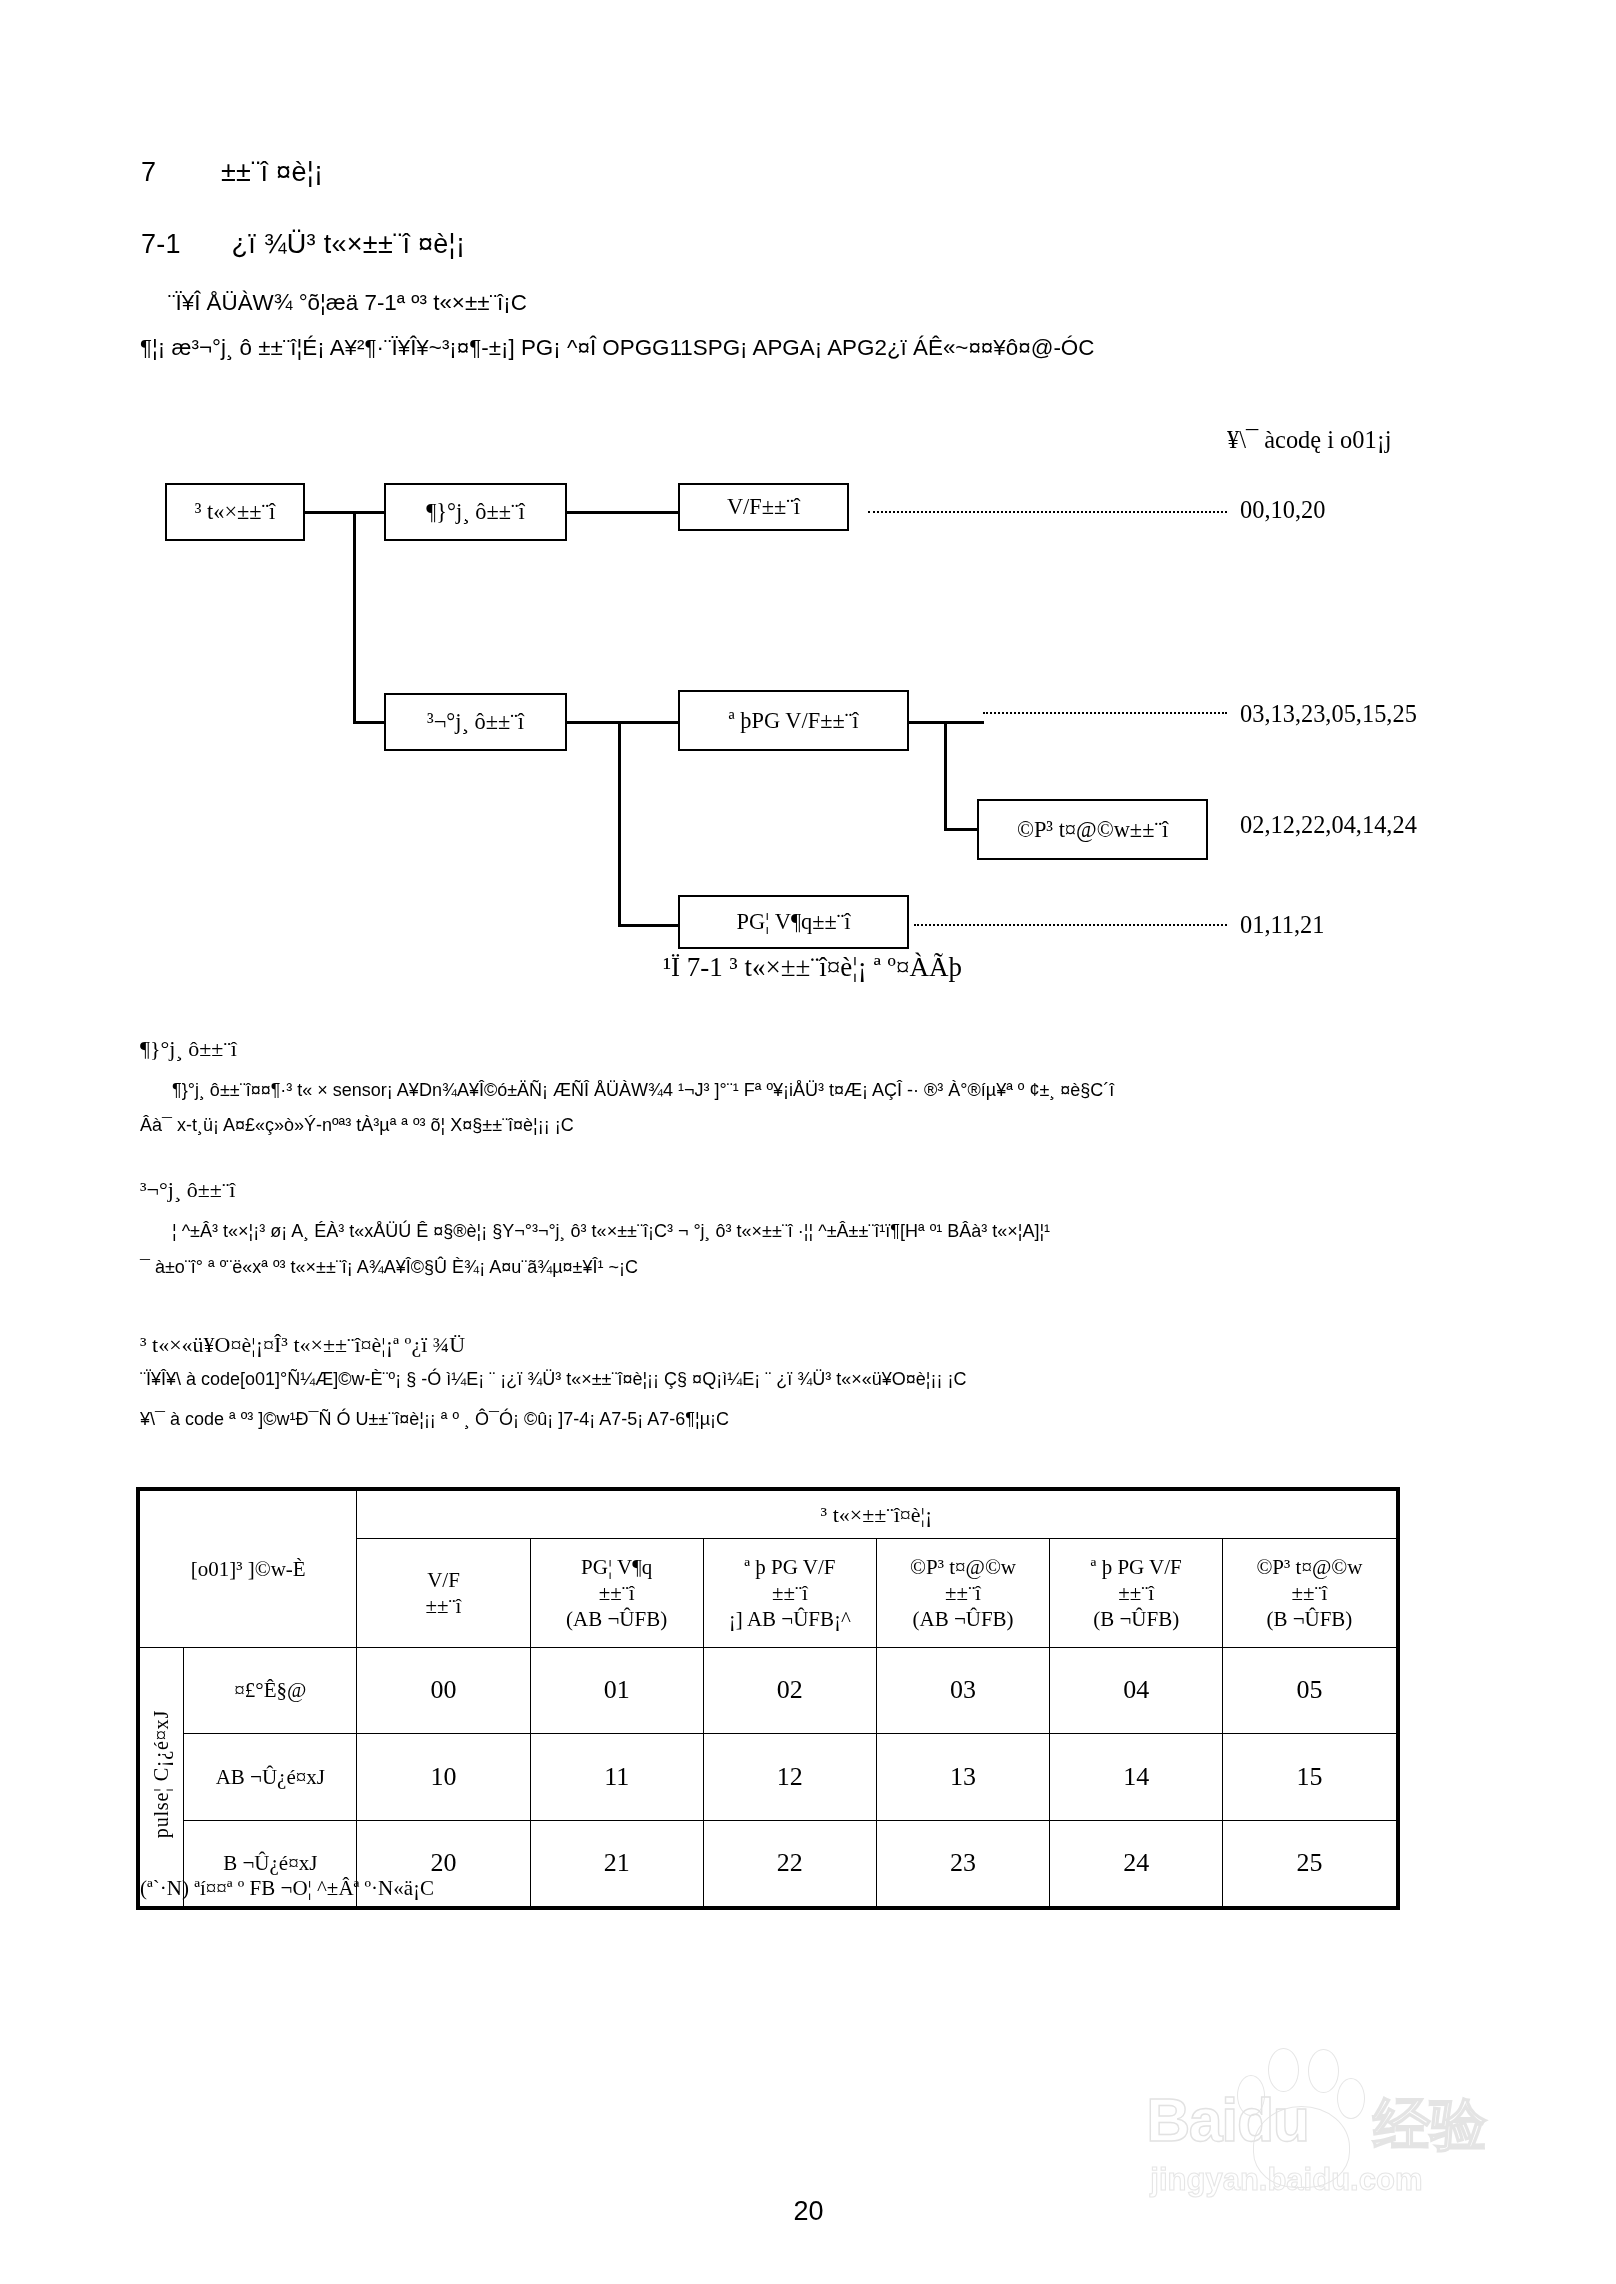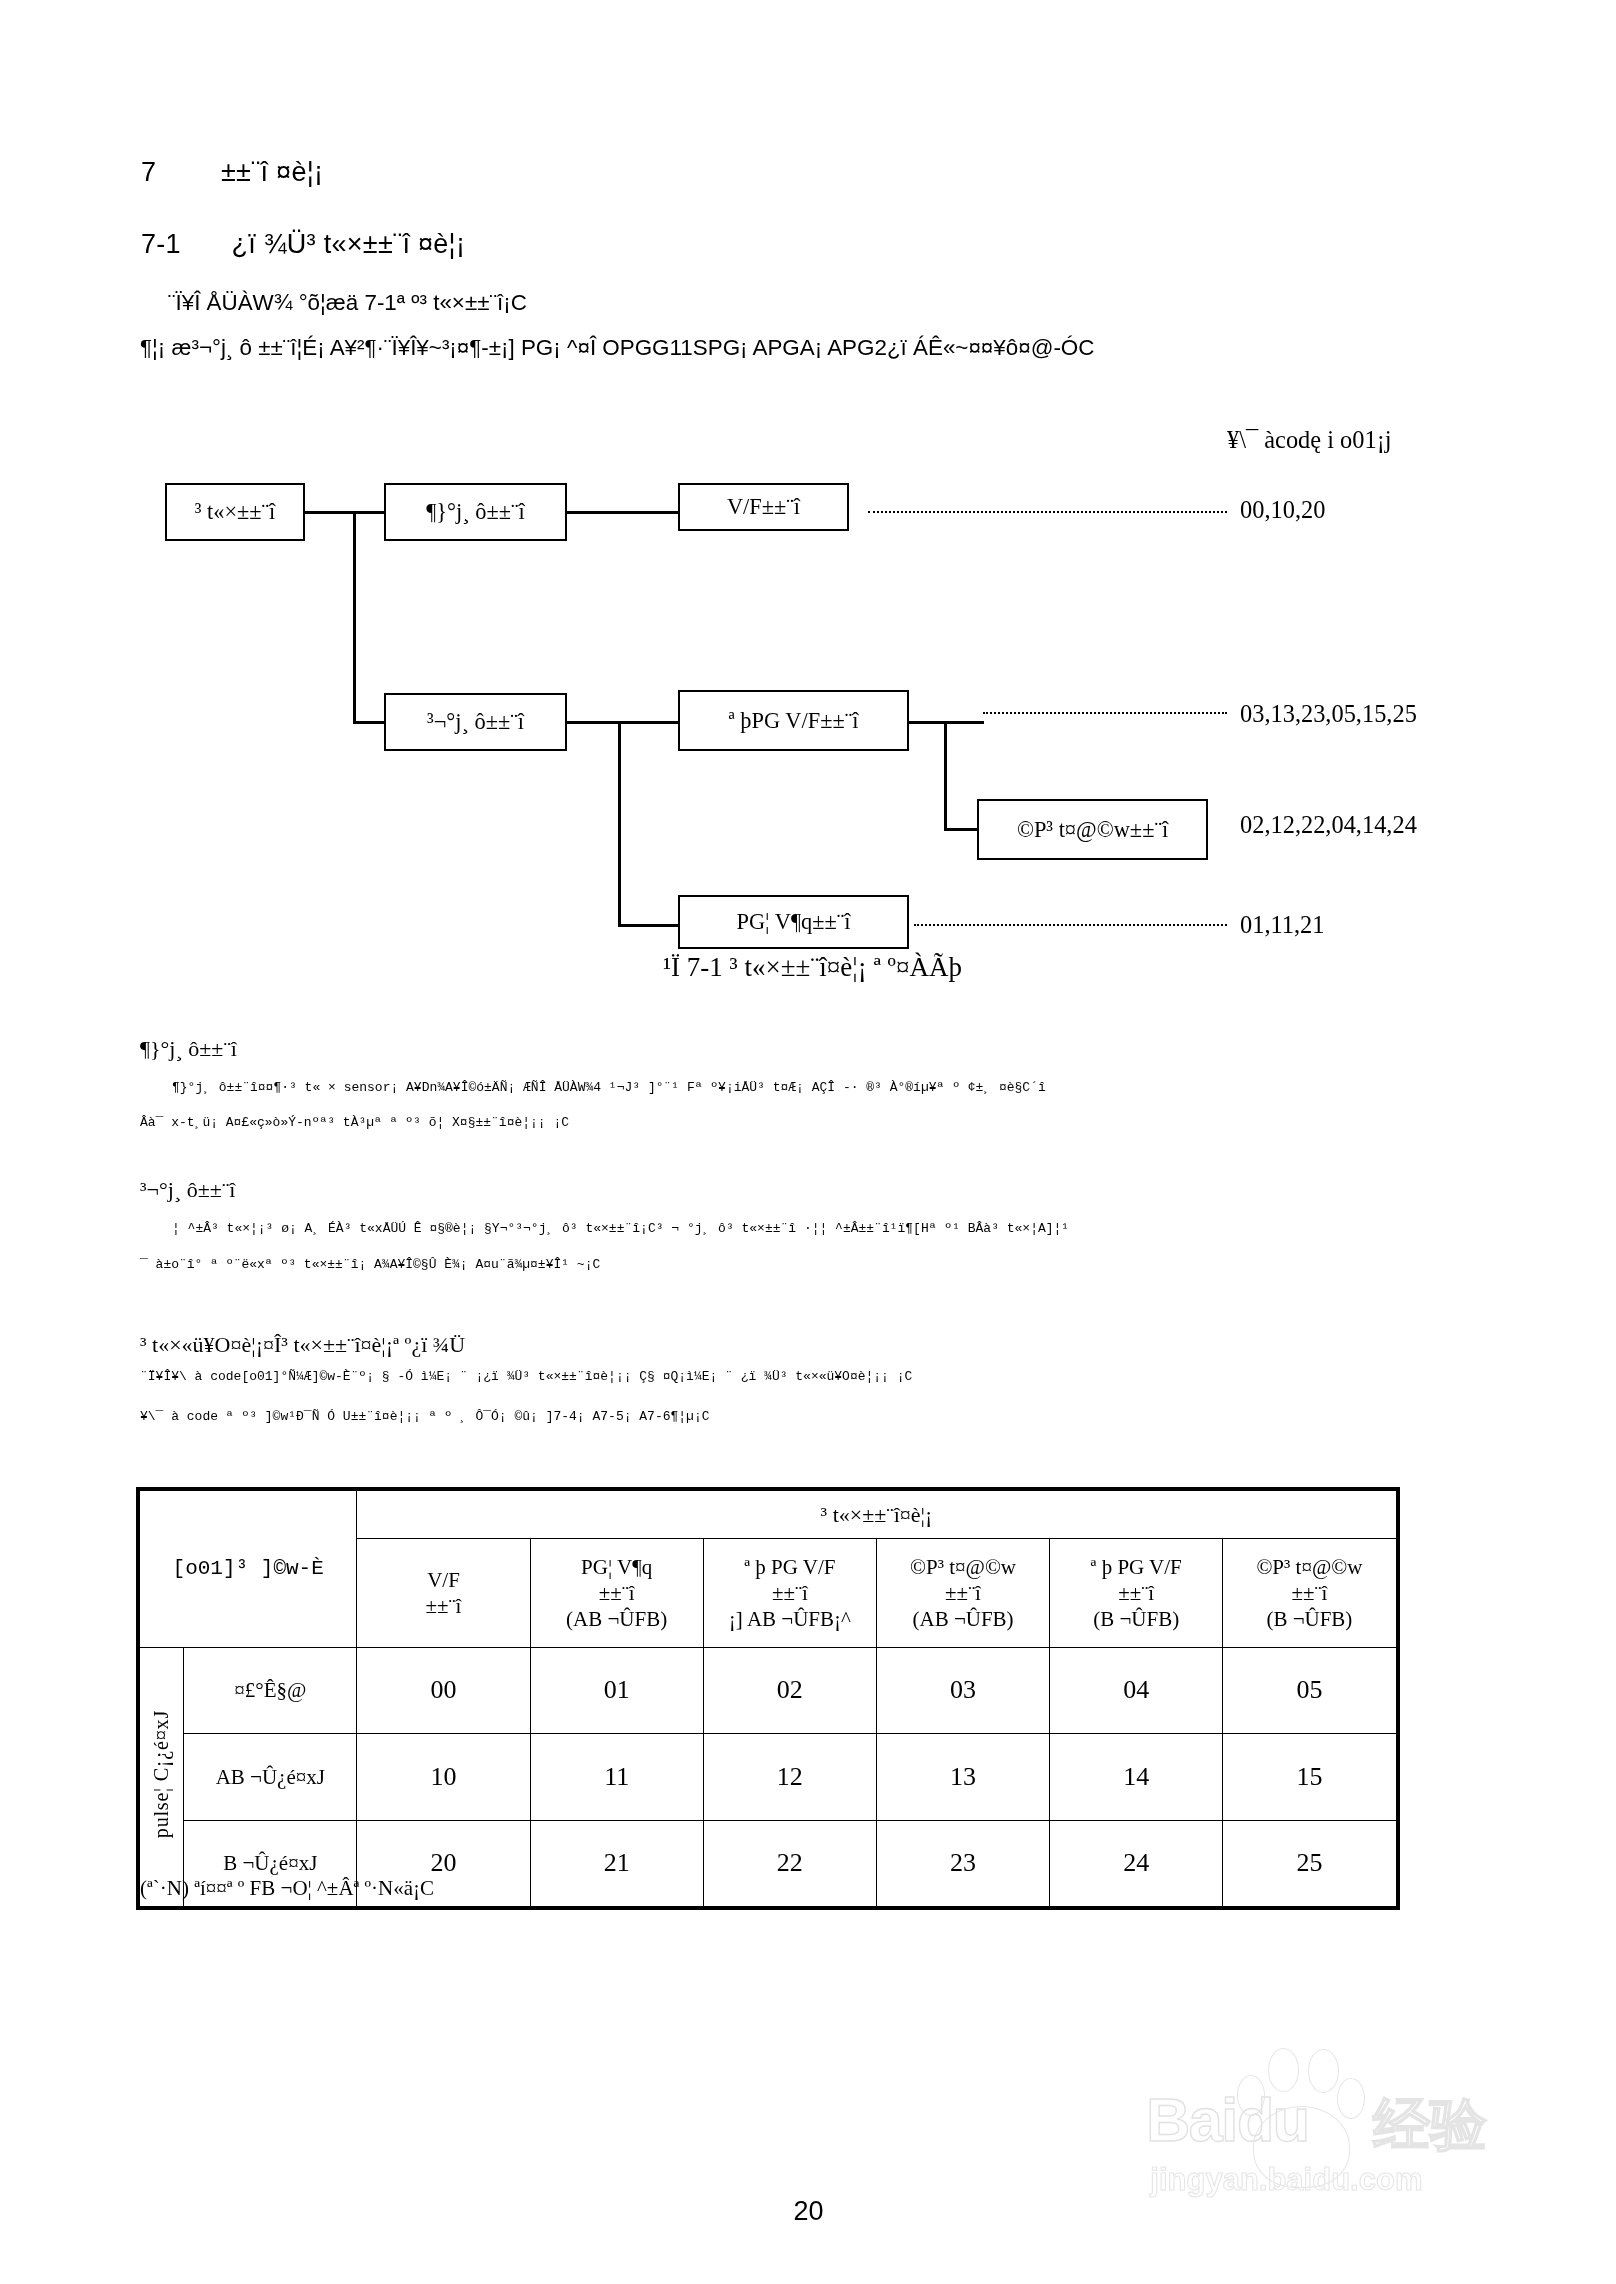--- a/index.html
+++ b/index.html
@@ -38,22 +38,22 @@
     white-space: nowrap;
   }
   .sub-head {
     position: absolute;
     font-family: "Liberation Serif", "DejaVu Serif", serif;
     font-size: 22px;
     white-space: nowrap;
   }
   .body-line {
     position: absolute;
-    font-family: Liberation Mono, monospace;
-    font-size: 13px;
+    font-family: Liberation Sans, sans-serif;
+    font-size: 18px;
     white-space: nowrap;
     text-align: right;
   }
 
   
   #chart { position: absolute; left: 0; top: 0; width: 1617px; height: 2284px; }
   .fbox {
     position: absolute;
     border: 2px solid #000;
     background: #fff;
@@ -111,21 +111,21 @@
     padding: 0;
   }
   td.rot .rot-in {
     writing-mode: vertical-rl;
     transform: rotate(180deg);
     white-space: nowrap;
     display: inline-block;
     font-size: 20.3px;
     letter-spacing: 0.7px;
   }
-  td.corner { width: 197px; height: 144px; font-family: Liberation Mono, monospace; }
+  td.corner { width: 197px; height: 144px; }
   td.grp { height: 42px; font-size: 22px; }
   td.colhead { width: 164px; height: 102px; }
   td.rowlab { width: 164px; }
   td.val { width: 164px; height: 80px; font-size: 26px; }
   .note {
     position: absolute;
     font-family: "Liberation Serif", "DejaVu Serif", serif;
     font-size: 21px;
     white-space: nowrap;
   }

